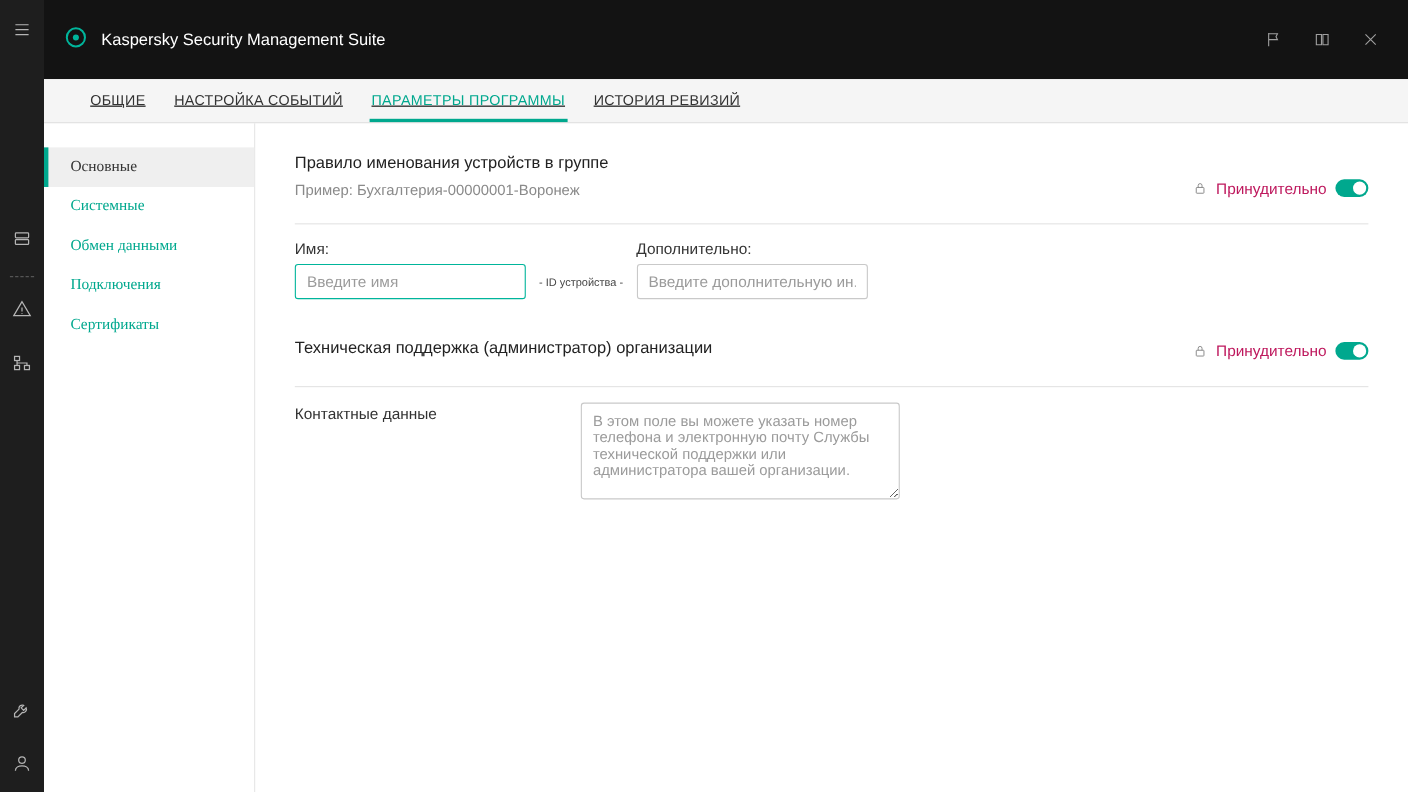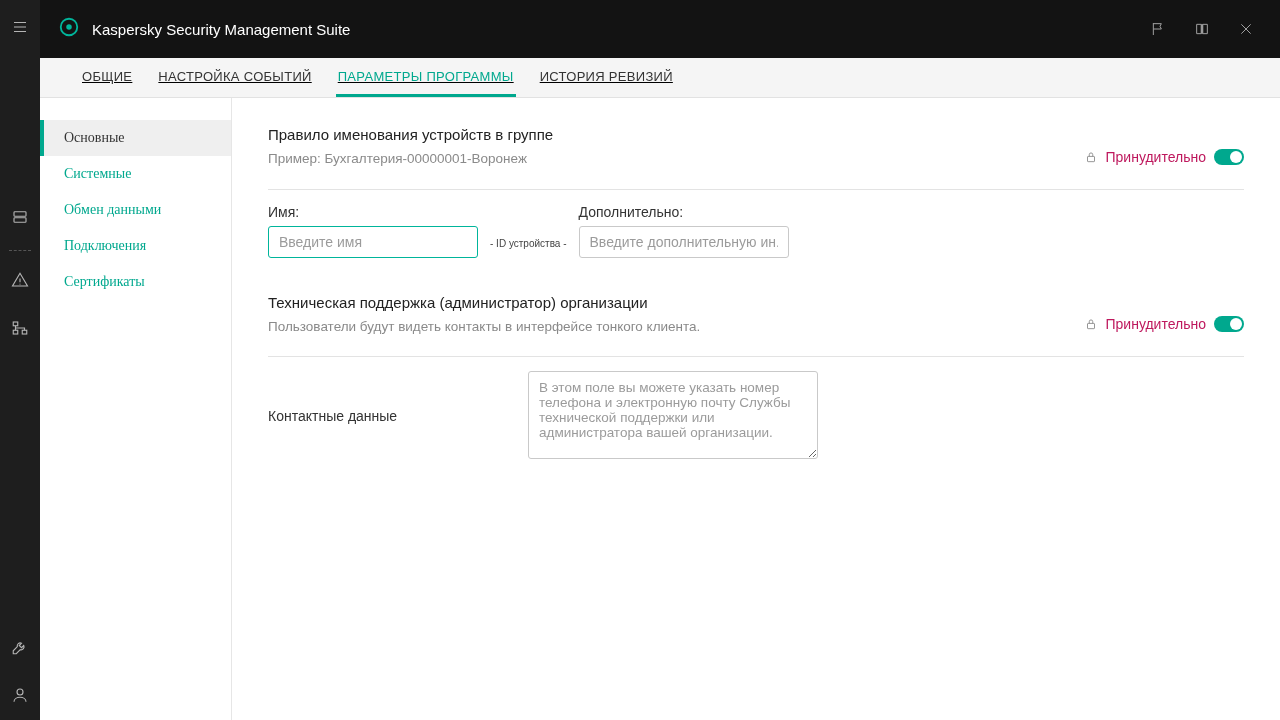--- a/index.html
+++ b/index.html
@@ -9,21 +9,21 @@
   
   .rail { width: 40px; background: #1e1e1e; color: #9a9a9a; display: flex; flex-direction: column; align-items: center; }
   .rail-top { height: 58px; width: 100%; display:flex; align-items:center; justify-content:center; border-bottom: 0px solid #000; }
   .rail-mid { flex: 1; display:flex; flex-direction:column; align-items:center; gap: 26px; padding-top: 150px; position:relative;}
   .rail-bottom { padding-bottom: 12px; display:flex; flex-direction:column; align-items:center; gap: 26px; }
   .rail svg { width: 18px; height: 18px; stroke: #b5b5b5; fill: none; stroke-width: 1.5; }
   .rail .dots-sep { width: 22px; border-top: 1px dashed #555; margin-top: -6px; margin-bottom: -6px; }
 
   
   .main { flex: 1; display:flex; flex-direction:column; height:100%; }
-  .titlebar { height: 58px; background: #131313; color: #fff; display:flex; align-items:center; padding: 0 18px; gap: 12px; }
+  .titlebar { height: 72px; background: #131313; color: #fff; display:flex; align-items:center; padding: 0 18px; gap: 12px; }
   .brand-icon svg { width: 22px; height: 22px; }
   .title { font-size: 15px; font-weight: 400; }
   .titlebar-spacer { flex: 1; }
   .titlebar .ico { width: 32px; height: 32px; display:flex; align-items:center; justify-content:center; color:#8a8a8a; }
   .titlebar .ico svg { width:16px; height:16px; stroke:#a0a0a0; fill:none; stroke-width:1.5; }
 
   
   .tabs { height: 40px; background: #f5f5f5; border-bottom: 1px solid #e2e2e2; display:flex; align-items:stretch; padding-left: 40px; gap: 22px; text-decoration: underline; }
   .tab { display:flex; align-items:center; font-size: 13px; letter-spacing: .3px; color:#333; cursor:pointer; text-transform: uppercase; border-bottom: 3px solid transparent; padding: 0 2px; }
   .tab.active { color:#00a88e; border-bottom-color:#00a88e; }
@@ -46,21 +46,21 @@
   .switch::after { content:""; position:absolute; right:2px; top:2px; width:12px; height:12px; background:#fff; border-radius:50%; }
 
   .row { display:flex; align-items:flex-start; gap: 12px; }
   .field { display:flex; flex-direction:column; gap:6px; }
   .field-label { font-size: 14px; color:#333; }
   input[type=text] { height: 32px; border: 1px solid #00b59b; border-radius: 3px; padding: 0 10px; font-size: 14px; outline:none; }
   input[type=text].gray { border-color:#c9c9c9; }
   .joiner { font-size: 10px; color:#444; align-self:center; margin-top: 26px; white-space:nowrap; }
   textarea { width: 290px; height: 88px; border:1px solid #c9c9c9; border-radius:3px; padding:8px 10px; font-size:13.5px; font-family:inherit; color:#333; resize: both; }
   ::placeholder { color:#9b9b9b; }
-  .contact-row { display:flex; gap: 130px; align-items:center; margin-top: 6px;}
+  .contact-row { display:flex; gap: 130px; align-items:flex-start; margin-top: 6px;}
   .contact-label { font-size:14px; color:#333; padding-top:2px; width: 130px;}
 </style>
 </head>
 <body>
 
 <div class="app">
   <div class="rail">
     <div class="rail-top">
       <span><svg viewBox="0 0 24 24">
             <path d="M4 6h16M4 12h16M4 18h16"></path>
@@ -165,21 +165,20 @@
               <span class="field-label">Дополнительно:</span>
               <input type="text" class="gray" style="width: 210px;" placeholder="Введите дополнительную ин...">
             </div>
           </div>
         </div>
 
         <div class="section">
           <div class="sec-head">
             <div class="sec-text">
               <div class="sec-title">Техническая поддержка (администратор) организации</div>
-              <div class="sec-desc">Пользователи будут видеть контакты в интерфейсе тонкого клиента.</div>
             </div>
             <div class="enforce">
               <svg class="lock" viewBox="0 0 24 24">
                   <rect x="6" y="11" width="12" height="9" rx="1"></rect>
                   <path d="M9 11V8a3 3 0 0 1 6 0v3"></path>
                 </svg>
               <span>Принудительно</span>
               <span class="switch"></span>
             </div>
           </div>

